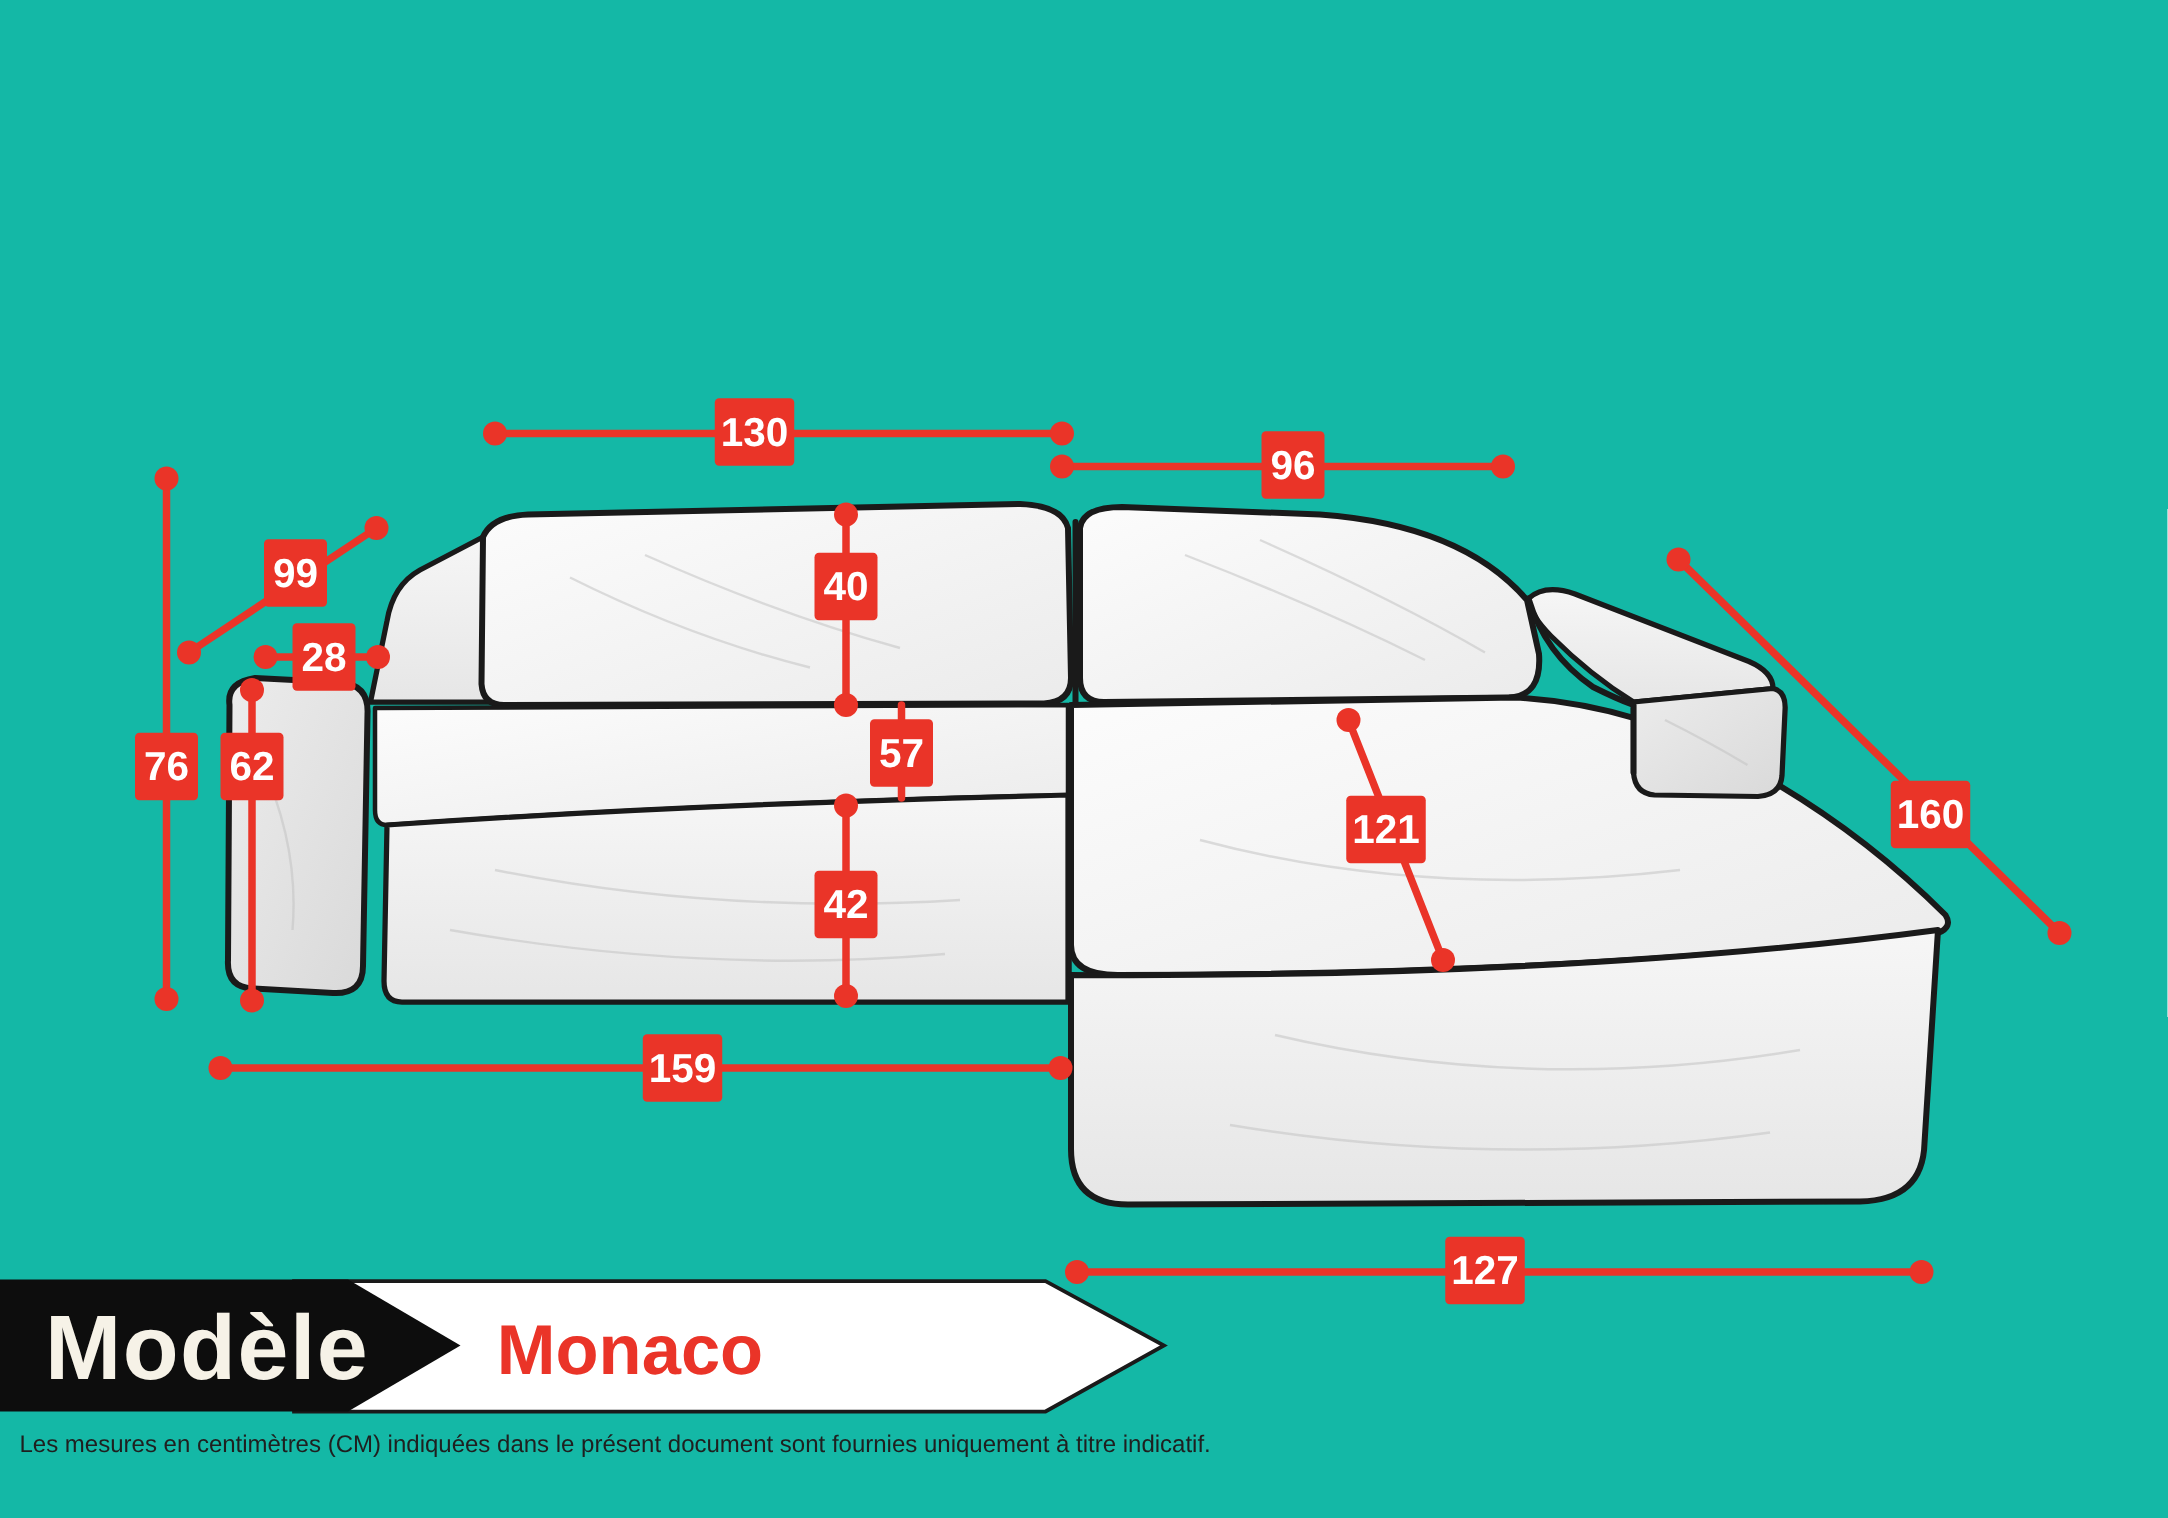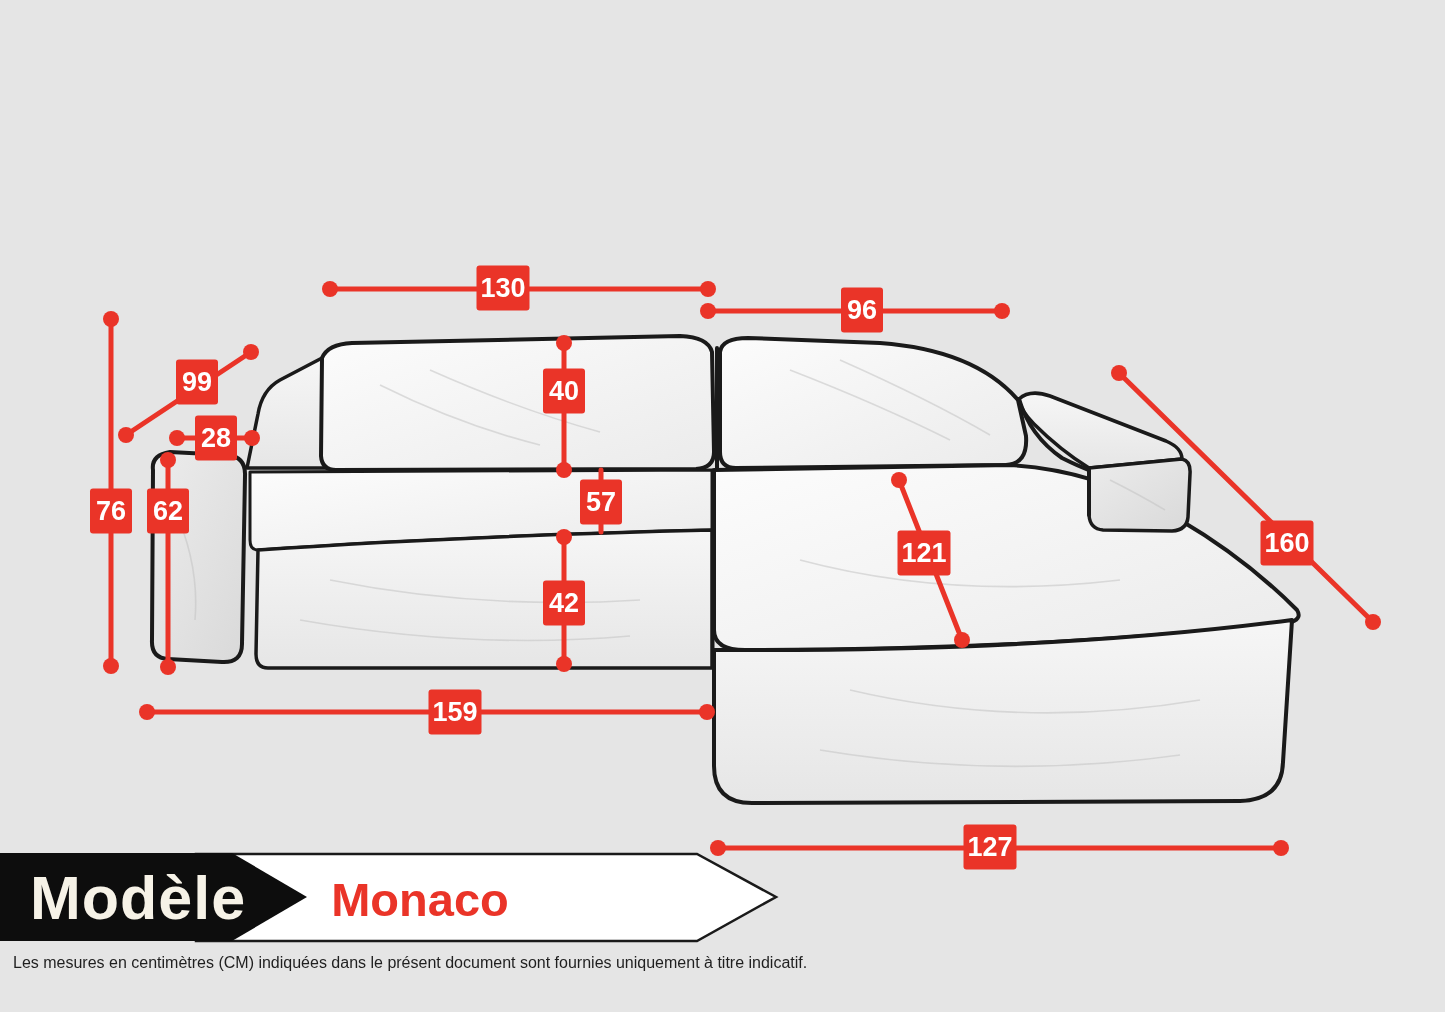--- a/index.html
+++ b/index.html
@@ -1,19 +1,19 @@
 <!DOCTYPE html>
 <html><head>
 <meta charset="utf-8">
 <style>
   html,body{margin:0;padding:0;background:#ffffff;}
   .stage{
     position:relative;
     width:1445px;height:1012px;
-    background:#e5e5e5;
+    background:#14b8a6;
     overflow:hidden;
     font-family:"Liberation Sans", sans-serif;
   }
   .stage svg{position:absolute;left:0;top:0;}
   .dim-line{stroke:var(--accent,#ea3428);stroke-width:5;stroke-linecap:round;}
   .dim-dot{fill:var(--accent,#ea3428);}
   .dim-box{fill:var(--accent,#ea3428);}
   .dim-text{
     fill:#ffffff;font-weight:bold;font-size:27px;
     text-anchor:middle;font-family:"Liberation Sans", sans-serif;

